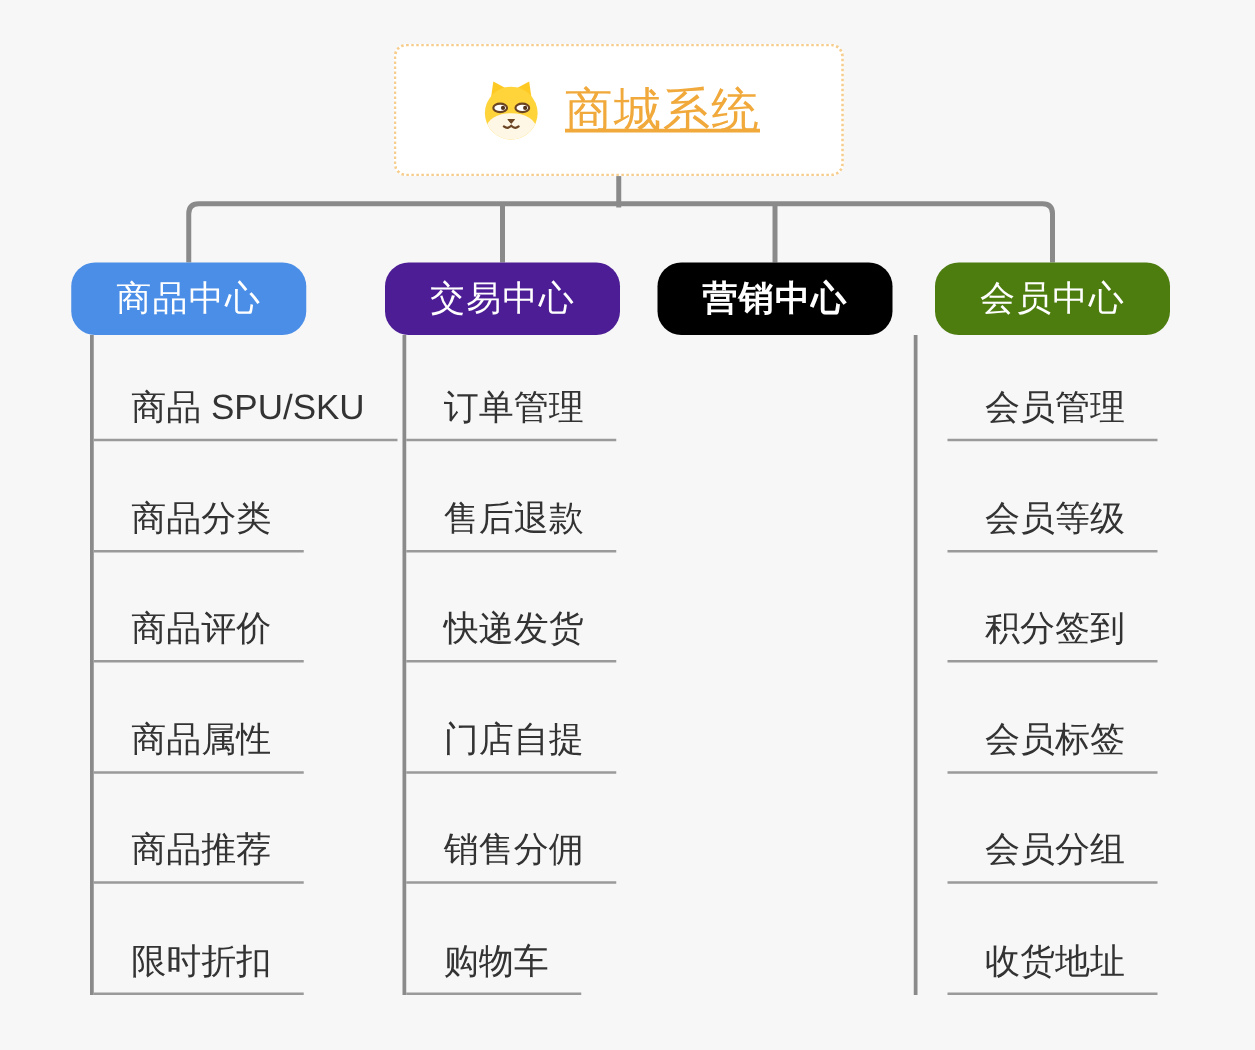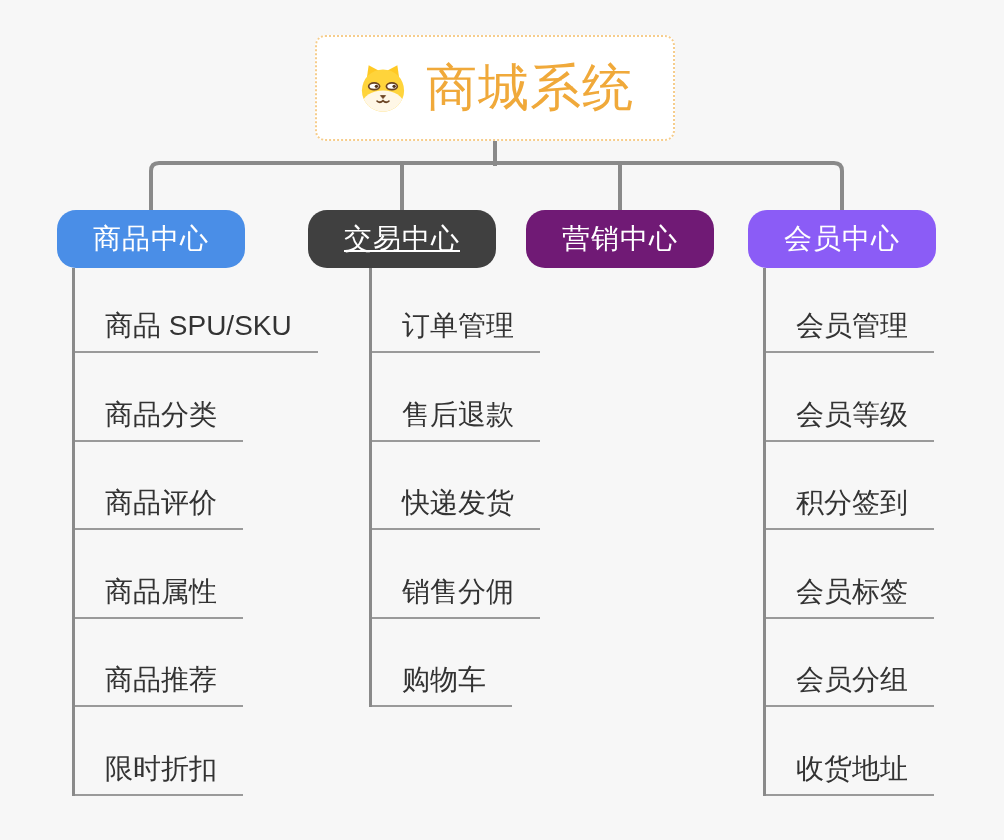--- a/index.html
+++ b/index.html
@@ -10,31 +10,31 @@
   }
   .connectors { position:absolute; left:0; top:0; width:1004px; height:840px; pointer-events:none; }
   .connectors path { fill:none; }
 
   .root-node {
     position:absolute; left:315px; top:35px; width:360px; height:106px;
     box-sizing:border-box; background:#ffffff;
     border:2px dotted #f6cd8c; border-radius:10px;
     display:flex; align-items:center; justify-content:center; gap:16px;
   }
-  .root-title { font-size:51px; font-weight:500; letter-spacing:1px; }
+  .root-title { font-size:38px; font-weight:500; letter-spacing:1px;text-decoration:underline; }
 
   .branch-header {
     position:absolute; top:210px; width:188px; height:58px;
     border-radius:19px; display:flex; align-items:center; justify-content:center;
     color:#ffffff; font-size:28px; letter-spacing:1px; cursor:default;
   }
   .b1 { left:57px; }  .b2 { left:308px; }  .b3 { left:526px; }  .b4 { left:748px; }
 
   .children { position:absolute; top:268px; border-left:3px solid #8a8a8a; }
-  .c1 { left:72px; }  .c2 { left:322px;margin-left:47px; }  .c3 { left:541px; }  .c4 { left:763px; }
+  .c1 { left:72px; }  .c2 { left:322px; }  .c3 { left:541px; }  .c4 { left:731px;padding-left:24px; }
 
   .leaf {
     box-sizing:border-box; height:88.5px; width:fit-content;
     display:flex; align-items:flex-end;
     border-bottom:2px solid #9a9a9a;
     padding:0 26px 11px 30px;
     font-size:28px; color:#333333; white-space:nowrap; line-height:1;
   }
   .leaf:first-child { height:85px; }
 
@@ -71,37 +71,38 @@
         <circle cx="24.2" cy="30" r="2" fill="#54351B"></circle>
         <circle cx="45.2" cy="30" r="2" fill="#54351B"></circle>
         <path d="M29 41 h6 l-3 3.5 Z" fill="#6B4423" stroke="#6B4423" stroke-linejoin="round"></path>
         <path d="M25 47.5 Q28.5 50.5 32 47 Q35.5 50.5 39 47.5" fill="none" stroke="#6B4423" stroke-width="2" stroke-linecap="round"></path>
       </svg>
     </span>
     <span class="root-title" style="color: rgb(240, 169, 58);">商城系统</span>
   </div>
 
   <div class="branch-header b1" style="background-color: rgb(74, 142, 231);">商品中心</div>
-  <div class="branch-header b2" style="background-color: #404040; text-decoration: underline;">交易中心</div>
-  <div class="branch-header b3" style="background-color: #701a75;">营销中心</div>
-  <div class="branch-header b4" style="background-color: #8b5cf6;">会员中心</div>
+  <div class="branch-header b2" style="background-color: #4c1d95;">交易中心</div>
+  <div class="branch-header b3" style="background-color: #000000; font-weight: bold;">营销中心</div>
+  <div class="branch-header b4" style="background-color: #4d7c0f;">会员中心</div>
 
   <div class="children c1" style="border-color: rgb(138, 138, 138);">
     <div class="leaf">商品 SPU/SKU</div>
     <div class="leaf">商品分类</div>
     <div class="leaf">商品评价</div>
     <div class="leaf">商品属性</div>
     <div class="leaf">商品推荐</div>
     <div class="leaf">限时折扣</div>
   </div>
 
   <div class="children c2" style="border-color: rgb(138, 138, 138);">
     <div class="leaf">订单管理</div>
     <div class="leaf">售后退款</div>
     <div class="leaf">快递发货</div>
+    <div class="leaf">门店自提</div>
     <div class="leaf">销售分佣</div>
     <div class="leaf">购物车</div>
   </div>
 
 
   <div class="children c4" style="border-color: rgb(138, 138, 138);">
     <div class="leaf">会员管理</div>
     <div class="leaf">会员等级</div>
     <div class="leaf">积分签到</div>
     <div class="leaf">会员标签</div>

